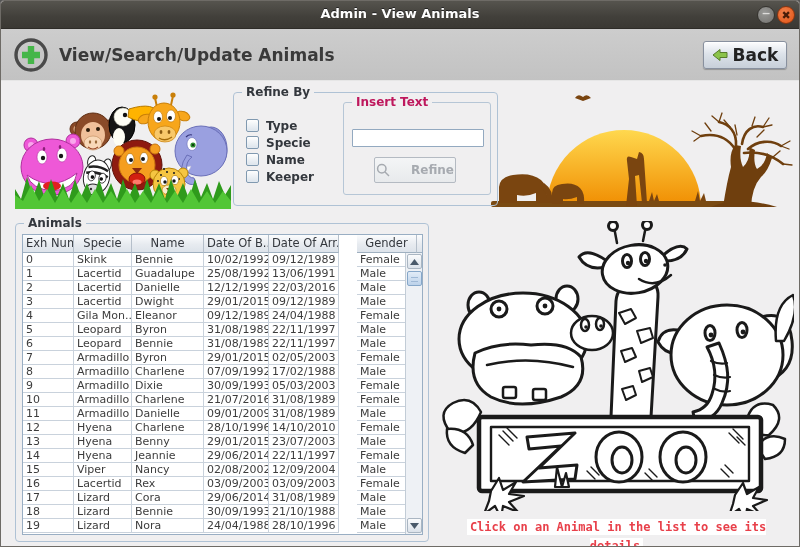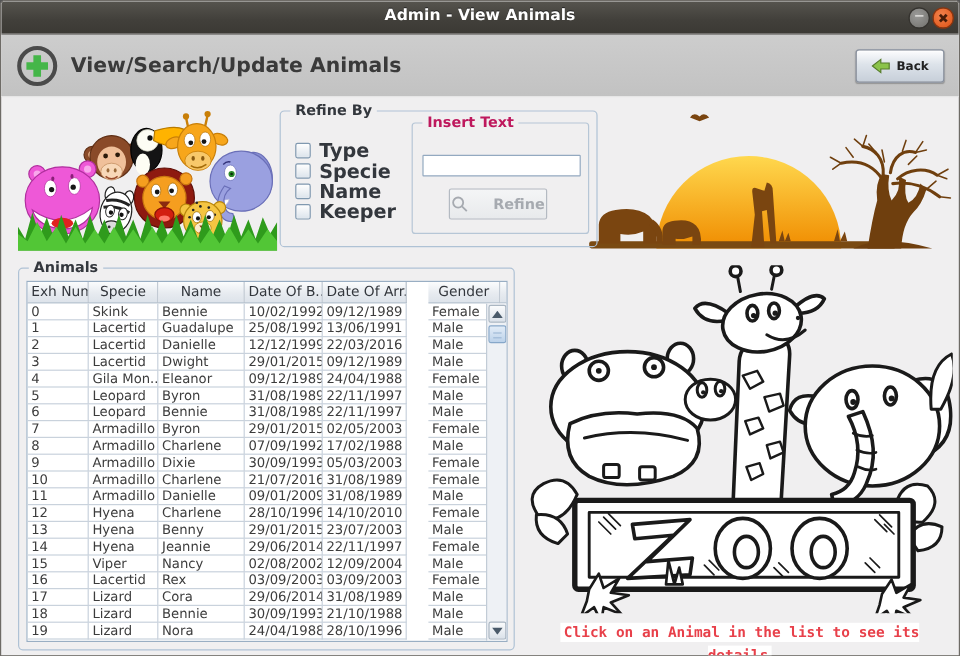--- a/index.html
+++ b/index.html
@@ -19,39 +19,39 @@
     border:1px solid #35332f; color:#dddcda; }
   .btn-min span { margin-top:-3px; }
   .btn-close { right:4px; background:radial-gradient(circle at 40% 35%, #f2824d, #e05112);
     border:1px solid #8a3510; color:#4a1d08; font-size:11px; }
 
   
   .header { position:absolute; top:28px; left:0; right:0; height:52px;
     background:linear-gradient(#cdcdcd, #c2c2c2); border-bottom:1px solid #e6e6e6; }
   .plus-icon { position:absolute; left:12px; top:8px; width:36px; height:36px; }
   .page-title { position:absolute; left:58px; top:16px; font-size:17px; font-weight:bold; color:#3a3a3a; }
-  .back-btn { position:absolute; right:12px; top:12px; width:74px; height:28px;
+  .back-btn { position:absolute; right:12px; top:12px; width:84px; height:28px;
     border:1px solid #88909e; border-radius:3px;
     background:linear-gradient(#fdfdfe, #dde3ea 45%, #c7cfd9);
     box-shadow:inset 0 1px 0 #fff, 0 1px 1px rgba(0,0,0,.25);
     display:flex; align-items:center; justify-content:center; gap:5px;
-    font-size:10px; font-weight:bold; color:#222; cursor:default; }
+    font-size:17px; font-weight:bold; color:#222; cursor:default; }
 
   
   .tpanel { position:absolute; border:1px solid #afc2d5; border-radius:4px; }
   .tpanel-title { position:absolute; top:-8px; left:8px; padding:0 4px; background:#f0eff0;
     font-size:12px; font-weight:bold; color:#33373d; line-height:14px; }
   .tpanel-title.dim { color:#be185d; }
 
   .refine-panel { left:232px; top:91px; width:265px; height:114px; }
   .refine-options { position:absolute; left:12px; top:26px; display:flex; flex-direction:column; gap:4px; }
   .cbrow { display:flex; align-items:center; height:13px; margin-bottom:0; }
   .cbox { width:13px; height:13px; border:1px solid #8099b0; border-radius:2px;
     background:linear-gradient(#fefefe, #dce4ec); box-shadow:inset 0 0 1px #fff; }
-  .cblabel { margin-left:7px; font-size:16px; font-weight:bold; color:#33373d; }
+  .cblabel { margin-left:7px; font-size:12px; font-weight:bold; color:#33373d; }
 
   .insert-panel { left:109px; top:9px; width:148px; height:93px; position:absolute;
     border:1px solid #b6c6d6; border-radius:3px; }
   .insert-panel .tpanel-title { background:#f0eff0; }
   .text-input { position:absolute; left:8px; top:26px; width:132px; height:18px;
     border:1px solid #93a9c0; background:#fff; font-size:11px; padding:0 3px; border-radius:1px; }
   .refine-btn { position:absolute; left:30px; top:54px; width:82px; height:26px;
     border:1px solid #b4bac2; background:linear-gradient(#f4f5f6,#e8eaec);
     display:flex; align-items:center; justify-content:center; gap:21px;
     font-size:12px; font-weight:bold; color:#a6aab0; border-radius:2px; }

